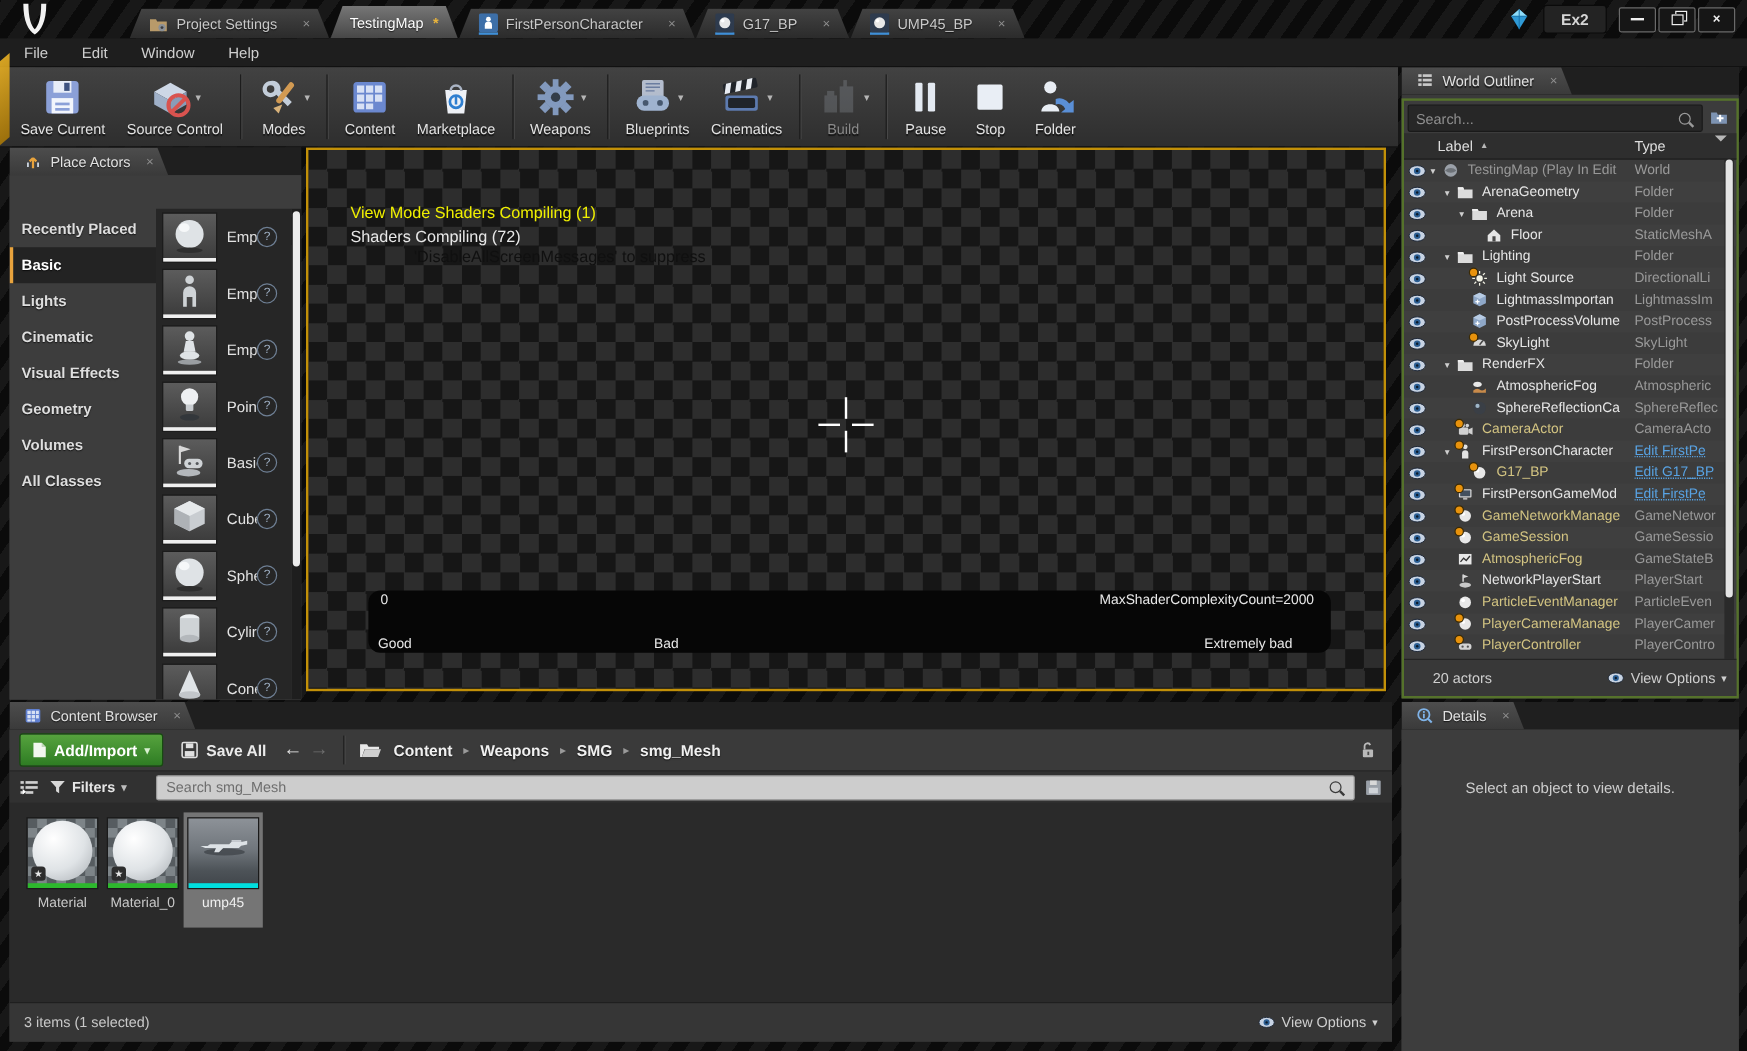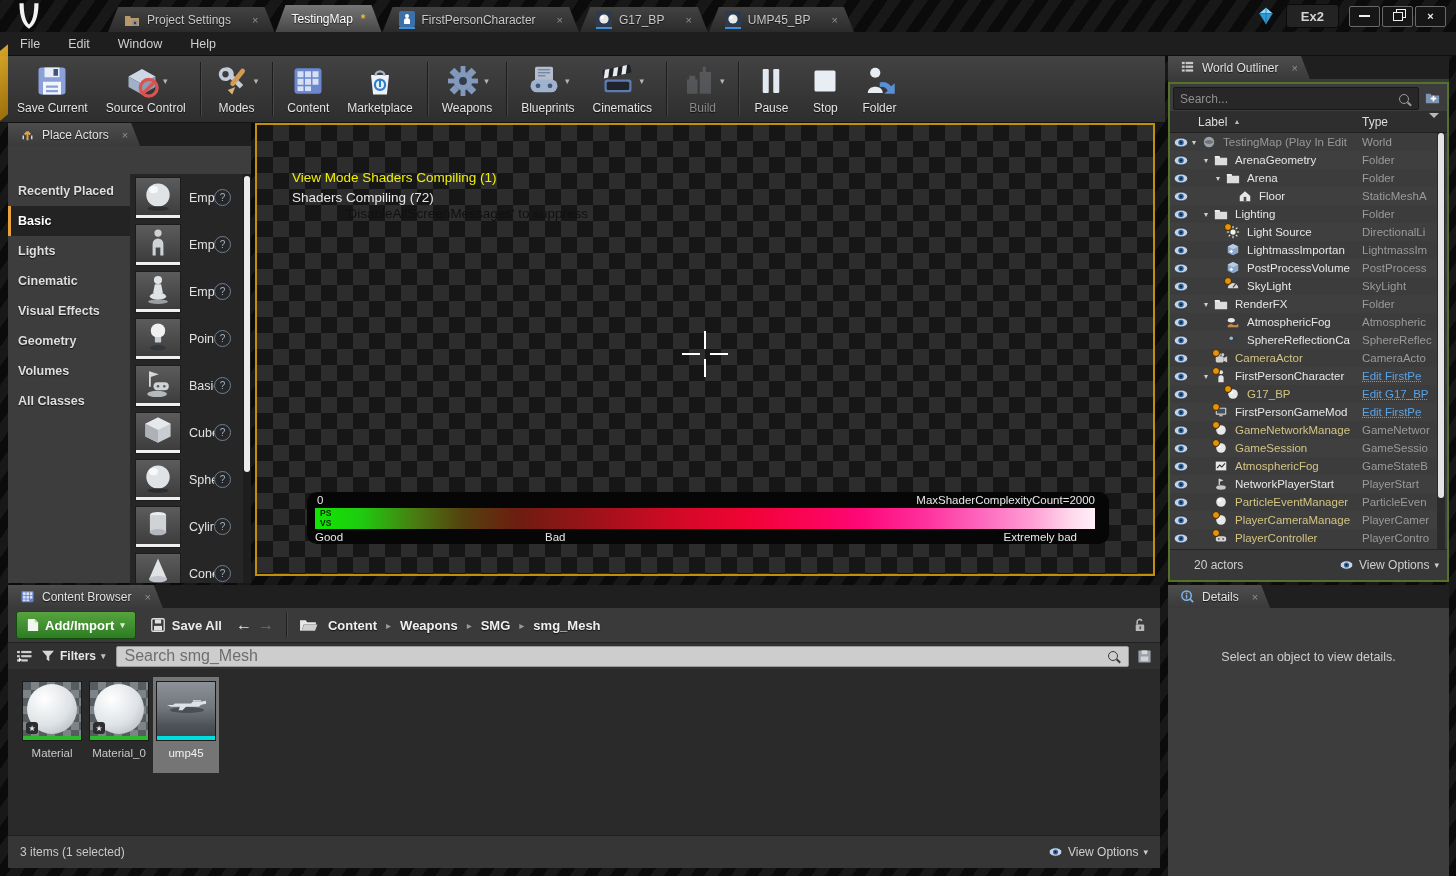--- a/index.html
+++ b/index.html
@@ -168,24 +168,24 @@
   .saveall{display:flex;align-items:center;gap:6px;margin-left:14px;color:#eaeaea;font-weight:bold;font-size:13px;}
   .nav-arrow{font-size:16px;font-weight:bold;margin-left:14px;color:#e4e4e4;}
   .nav-arrow.fwd{color:#6f6f6f;margin-left:6px;}
   .cb-sep{width:1px;height:24px;background:#1e1e1e;box-shadow:1px 0 0 #4a4a4a;margin:0 12px;}
   .crumbs{display:flex;align-items:center;gap:9px;}
   .crumb{color:#f0f0f0;font-weight:bold;font-size:13px;}
   .crumb-sep{color:#9a9a9a;font-size:10px;}
   .cb-lock{position:absolute;right:12px;top:8px;}
   .cb-filterrow{position:absolute;left:0;top:35px;right:0;height:26px;background:#313131;display:flex;align-items:center;padding:0 8px;}
   .src-icn{margin-right:8px;}
-  .filters{display:flex;align-items:center;gap:5px;color:#e6e6e6;font-weight:bold;font-size:12px;margin-right:10px;}
+  .filters{display:flex;align-items:center;gap:5px;color:#e6e6e6;font-weight:bold;font-size:12px;margin-right:24px;}
   .filters .caret{font-size:9px;color:#bdbdbd;}
   .cb-search{flex:1;height:19px;background:#cdcdcd;border-radius:2px;display:flex;align-items:center;border:1px solid #9a9a9a;}
-  .cb-search input{flex:1;background:transparent;border:none;outline:none;color:#4a4a4a;font-size:16px;
+  .cb-search input{flex:1;background:transparent;border:none;outline:none;color:#4a4a4a;font-size:12px;
     font-family:"Liberation Sans",sans-serif;padding:0 8px;}
   .cb-search input::placeholder{color:#6e6e6e;}
   .magd{width:8px;height:8px;border:1.8px solid #3a3a3a;border-radius:50%;position:relative;margin-right:10px;flex:none;}
   .magd::after{content:"";position:absolute;width:5px;height:1.8px;background:#3a3a3a;transform:rotate(45deg);left:7px;top:8px;}
   .cb-disk{margin-left:8px;}
   .cb-assets{position:absolute;left:0;top:61px;right:0;bottom:32px;background:#2a2a2a;display:flex;align-items:flex-start;padding:8px 0 0 11px;}
   .asset{display:flex;flex-direction:column;align-items:center;padding:4px 3px 14px;margin-right:1px;}
   .asset.sel{background:#757575;}
   .a-thumb{width:58px;height:58px;position:relative;border:1px solid #1a1a1a;overflow:hidden;}
   .a-thumb.mat{background:conic-gradient(#7d8488 25%,#565c60 0 50%,#7d8488 0 75%,#565c60 0) 0 0/16px 16px;}
@@ -650,24 +650,20 @@
   <div class="vp-msg-f">'DisableAllScreenMessages' to suppress</div>
   <div class="crosshair">
     <span class="ch-v1"></span>
       <span class="ch-v2"></span>
       <span class="ch-h1"></span>
       <span class="ch-h2"></span>
   </div>
   <div class="legend">
     <span class="lg-min">0</span>
     <span class="lg-max">MaxShaderComplexityCount=2000</span>
-    <div class="lg-bar">
-      <span class="lg-ps">PS</span>
-      <span class="lg-vs">VS</span>
-    </div>
     <span class="lg-good">Good</span>
     <span class="lg-bad">Bad</span>
     <span class="lg-ebad">Extremely bad</span>
   </div>
 </div>
 
 <div class="panel world-outliner">
   <div class="ptabstrip">
     <div class="ptab">
       <span class="icn">

